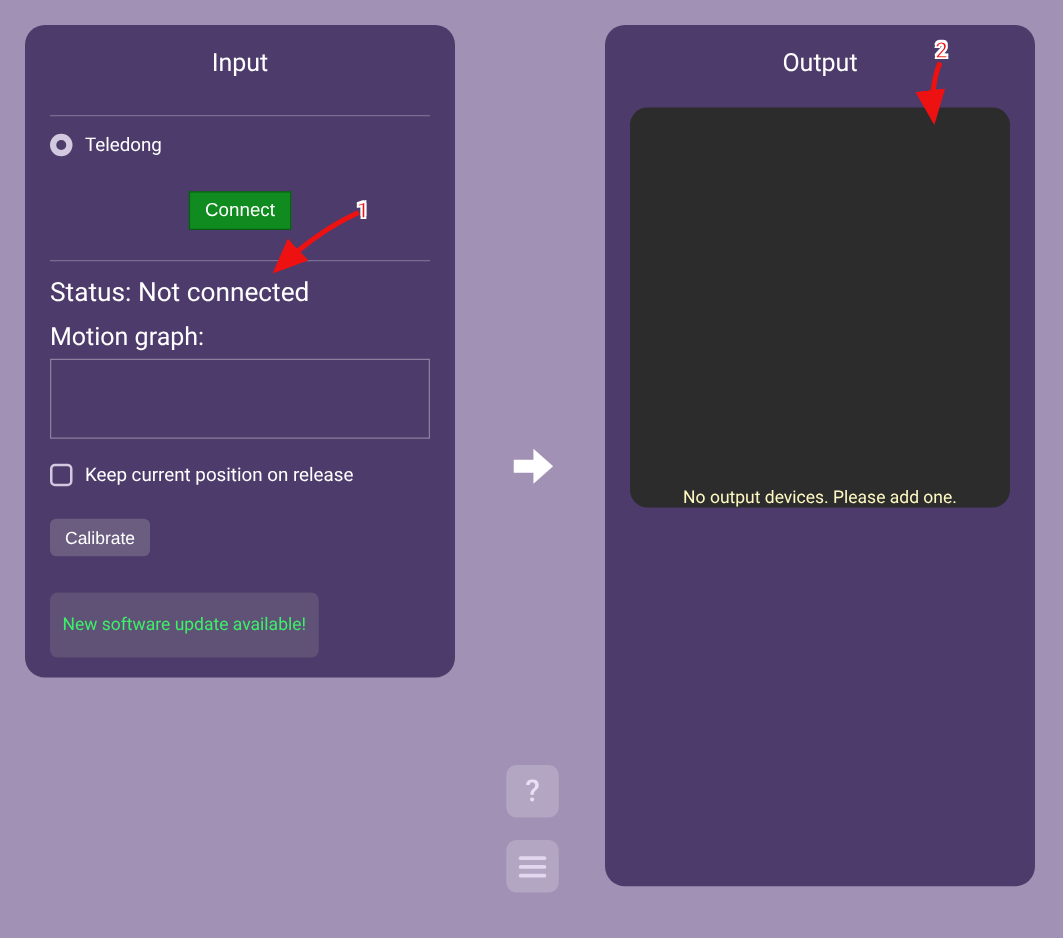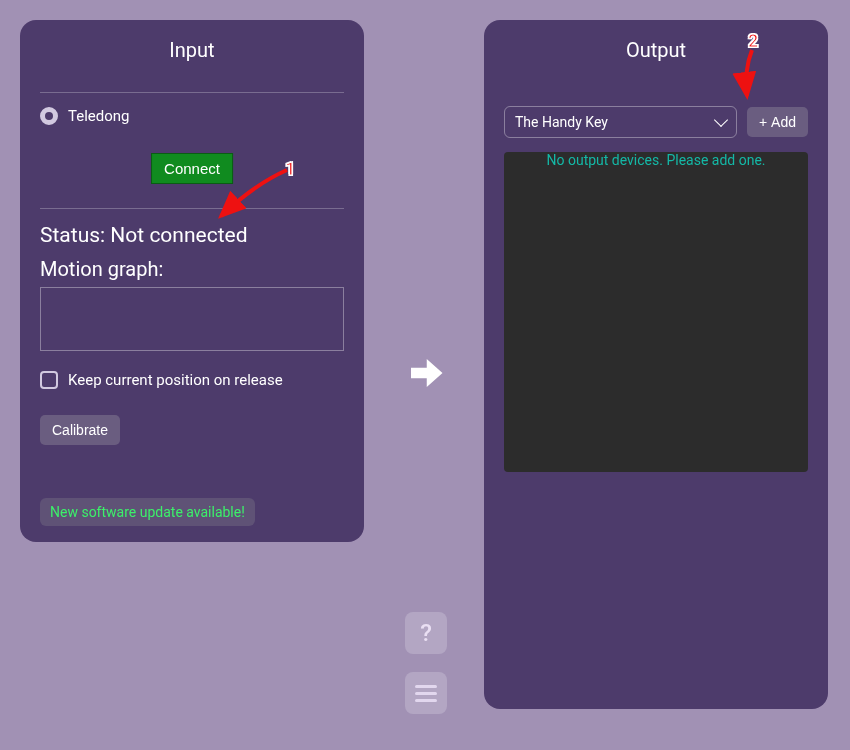--- a/index.html
+++ b/index.html
@@ -108,21 +108,21 @@
     cursor:pointer;
   }
   .calibrate-btn { margin-top:26px;text-align:right; }
 
   .update-banner {
     position:absolute;
     bottom:16px; left:20px;
     background:#5f5276;
     color:#3cf06a;
     font-size:14px;
-    padding:6px 10px;
+    padding:18px 10px;
     border-radius:6px;
     cursor:pointer;
   }
 
   
   .output-row {
     display:flex;
     gap:10px;
     align-items:center;
     margin-top:34px;
@@ -146,26 +146,26 @@
     border-bottom:1.5px solid #fff;
     transform:rotate(45deg);
     margin-top:-4px;
   }
   .add-btn .plus { margin-right:4px; }
 
   .output-box {
     margin-top:14px;
     height:320px;
     background:#2c2c2c;
-    border-radius:4px;
+    border-radius:14px;
     display:flex;
-    align-items:flex-start;
+    align-items:flex-end;
     justify-content:center;
     font-size:14px;
-    color:#14b8a6;
+    color:#fef9c3;
   }
 
   
   .arrow {
     position:absolute;
     left:404px; top:352px;
     width:42px; height:42px;
   }
   .arrow svg { width:42px; height:42px; fill:#fff; }
 
@@ -231,29 +231,20 @@
 
 <div class="arrow">
   <svg viewBox="0 0 24 24">
       <path d="M4 9h9V4l9 8-9 8v-5H4z"></path>
     </svg>
 </div>
 
 <div class="panel panel-right">
   <div class="panel-title">Output</div>
   <div class="inner">
-    <div class="output-row">
-      <div class="select">
-        <span>The Handy Key</span>
-        <span class="chevron"></span>
-      </div>
-      <button class="add-btn">
-        <span class="plus">+</span><span>Add</span>
-      </button>
-    </div>
     <div class="output-box">
       <span>No output devices. Please add one.</span>
     </div>
   </div>
 </div>
 
 <div class="help-btn">
   <span>?</span>
 </div>
 

